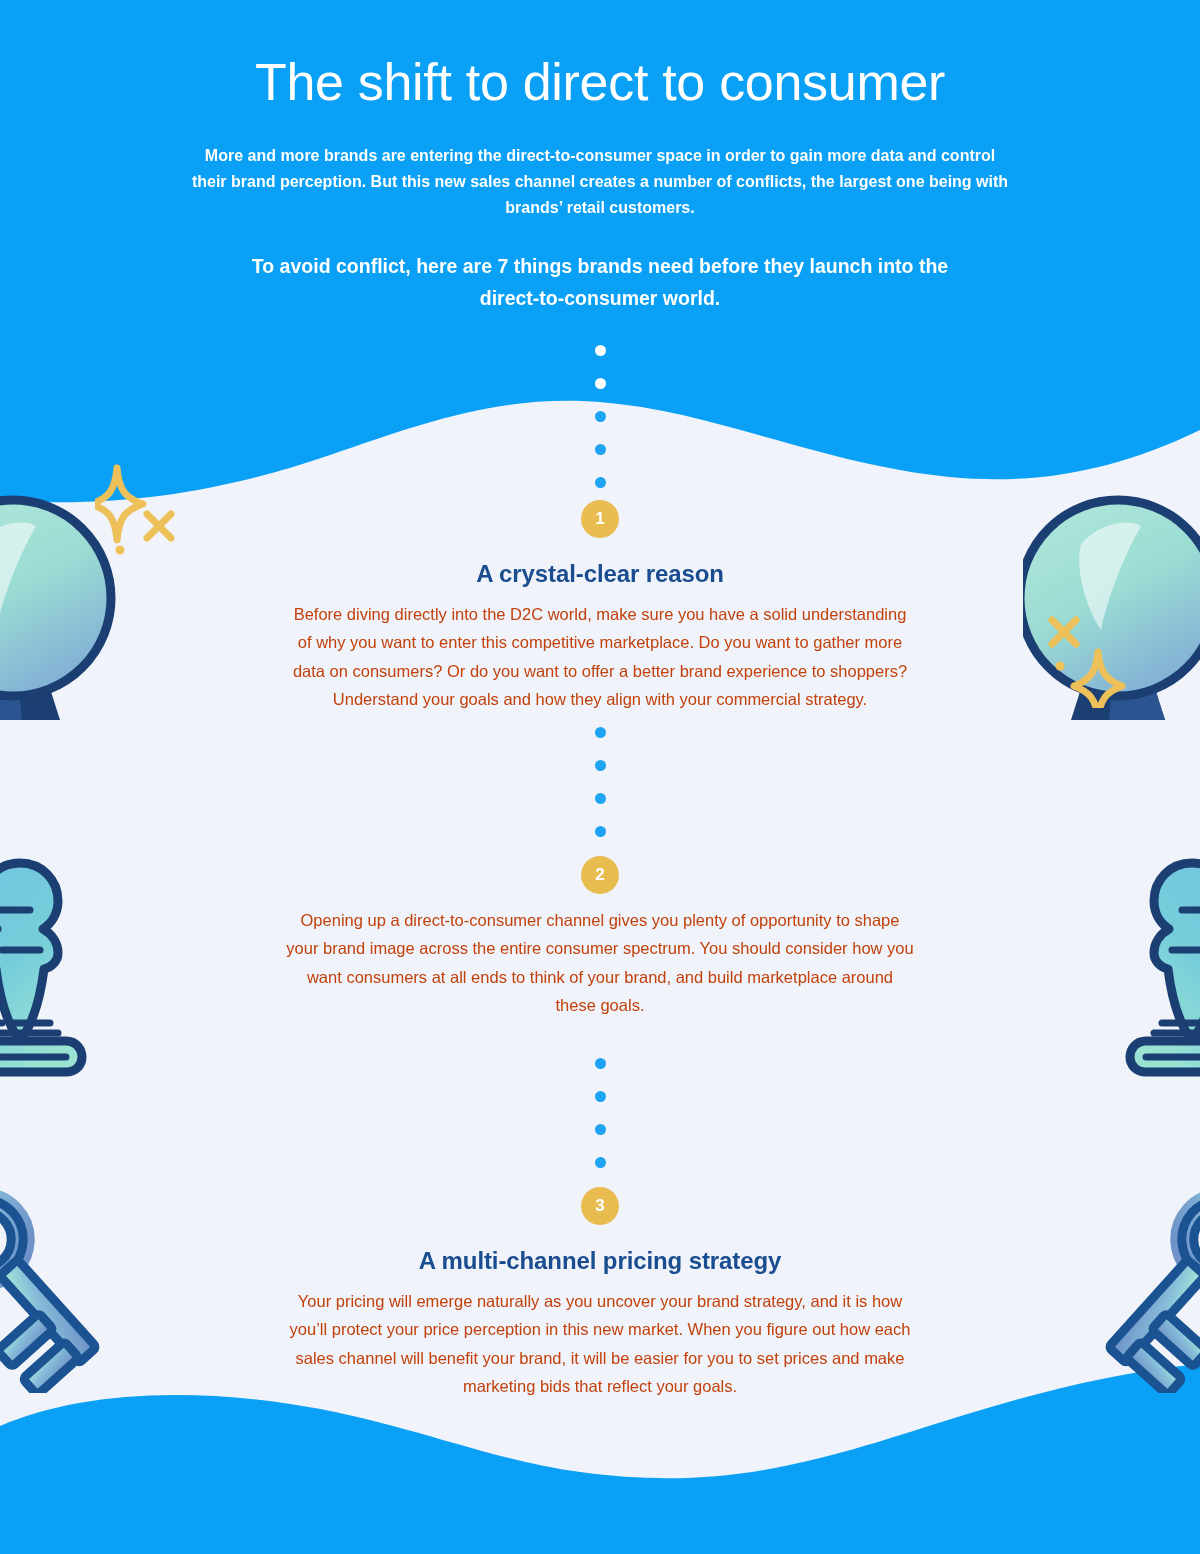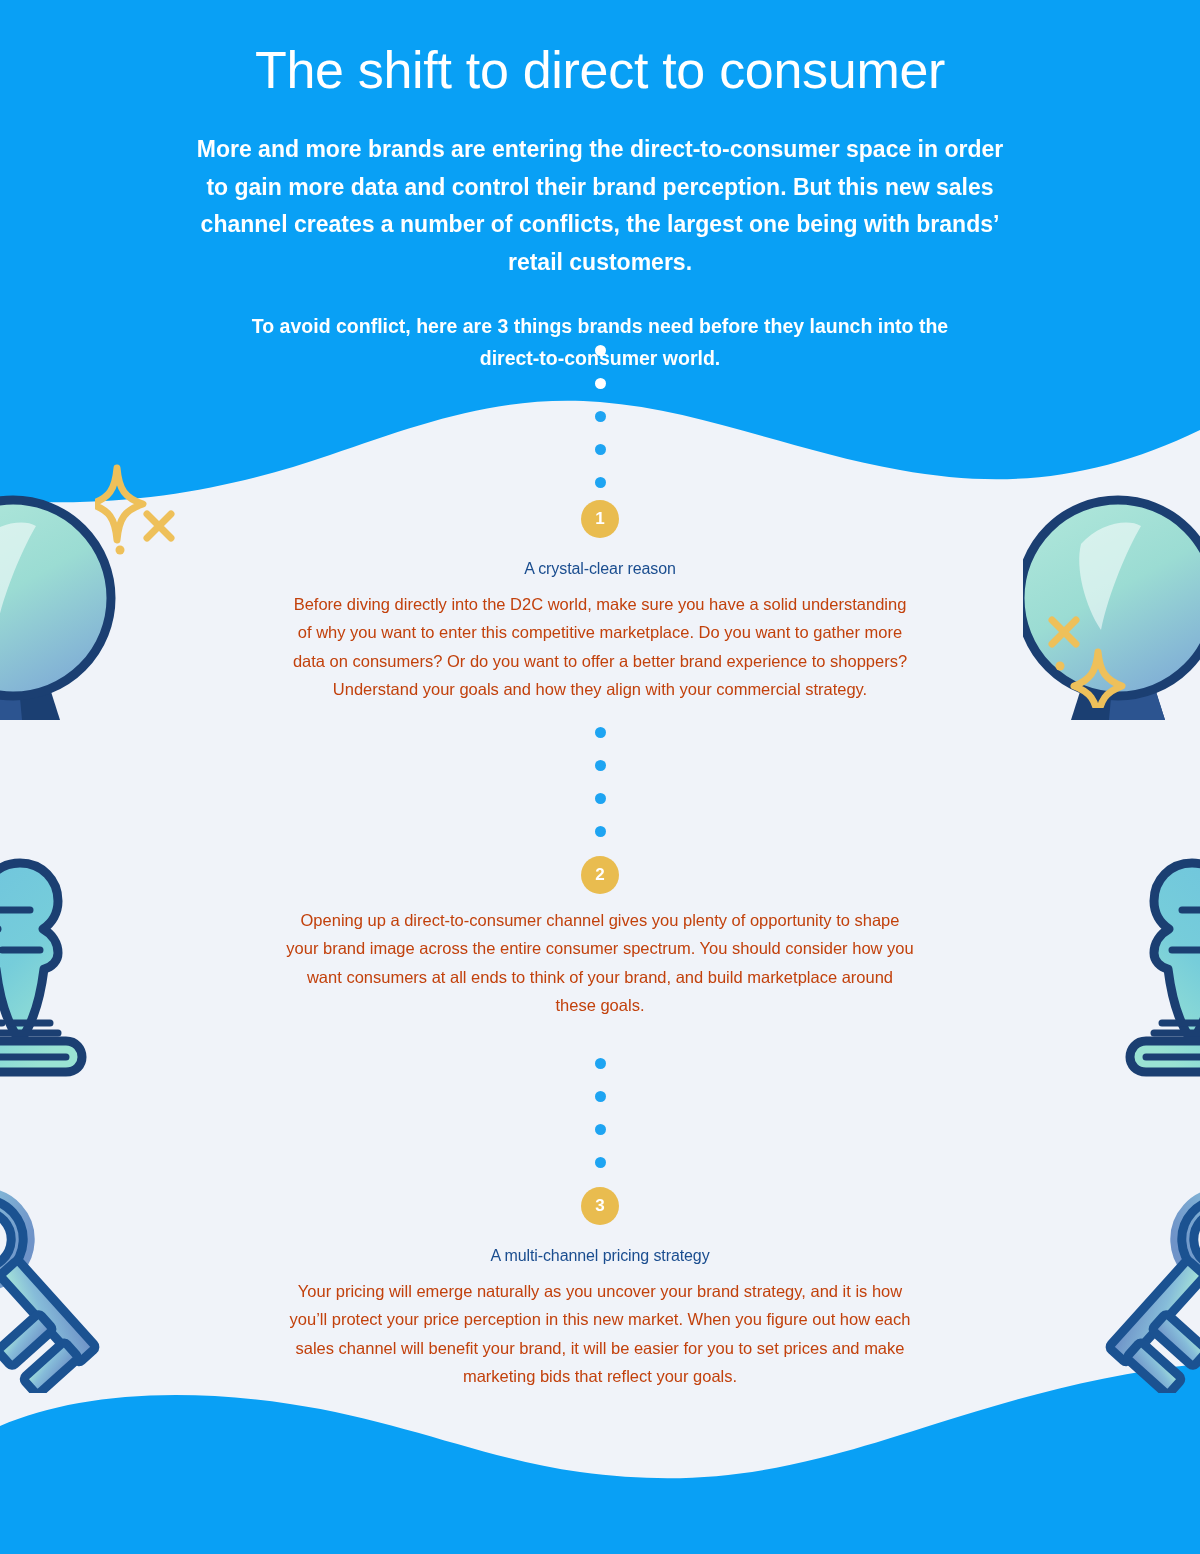--- a/index.html
+++ b/index.html
@@ -51,26 +51,26 @@
     width: 1200px;
     z-index: 5;
     text-align: center;
   }
   .title {
     color: #ffffff;
     font-size: 52px;
     font-weight: 300;
     letter-spacing: -0.3px;
     line-height: 1.1;
-    padding-top: 42px;
+    padding-top: 54px;
     font-family: "Liberation Sans Narrow", "Liberation Sans", sans-serif;
   }
   .intro {
     color: #ffffff;
-    font-size: 23px;
+    font-size: 16px;
     font-weight: 700;
     line-height: 1.63;
     width: 820px;
     margin: 32px auto 0 auto;
     text-align: center;
   }
   .intro2 {
     color: #ffffff;
     font-size: 19.5px;
     font-weight: 700;
@@ -113,22 +113,22 @@
     background: #e9bc4f;
     color: #ffffff;
     font-size: 17px;
     font-weight: 700;
     line-height: 38px;
     margin: 0 auto;
     text-align: center;
   }
   .sec-title {
     color: #1a4d8f;
-    font-size: 16px;
-    font-weight: 400;
+    font-size: 24px;
+    font-weight: 700;
     margin-top: 22px;
     letter-spacing: -0.1px;
   }
   .sec-body {
     color: #c2410c;
     font-size: 16.5px;
     line-height: 1.72;
     width: 630px;
     margin: 12px auto 0 auto;
   }
@@ -313,21 +313,21 @@
         <rect x="83" y="86" width="24" height="118" rx="4" fill="url(#keygradR)" stroke="#1b5291" stroke-width="9"></rect>
         <rect x="103" y="140" width="56" height="22" rx="4" fill="url(#keygradR)" stroke="#1b5291" stroke-width="9"></rect>
         <rect x="103" y="178" width="56" height="22" rx="4" fill="url(#keygradR)" stroke="#1b5291" stroke-width="9"></rect>
       </g>
     </svg>
   </div>
 
   <div class="header">
     <h1 class="title">The shift to direct to consumer</h1>
     <p class="intro">More and more brands are entering the direct-to-consumer space in order to gain more data and control their brand perception. But this new sales channel creates a number of conflicts, the largest one being with brands’ retail customers.</p>
-    <p class="intro2">To avoid conflict, here are 3 things brands need before they launch into the direct-to-consumer world.</p>
+    <p class="intro2">To avoid conflict, here are 7 things brands need before they launch into the direct-to-consumer world.</p>
   </div>
 
   <div class="dots" id="dots-top" style="top:345px;">
       <div class="dot white"></div>
       <div class="dot white"></div>
       <div class="dot blue"></div>
       <div class="dot blue"></div>
       <div class="dot blue"></div>
     </div>
 

